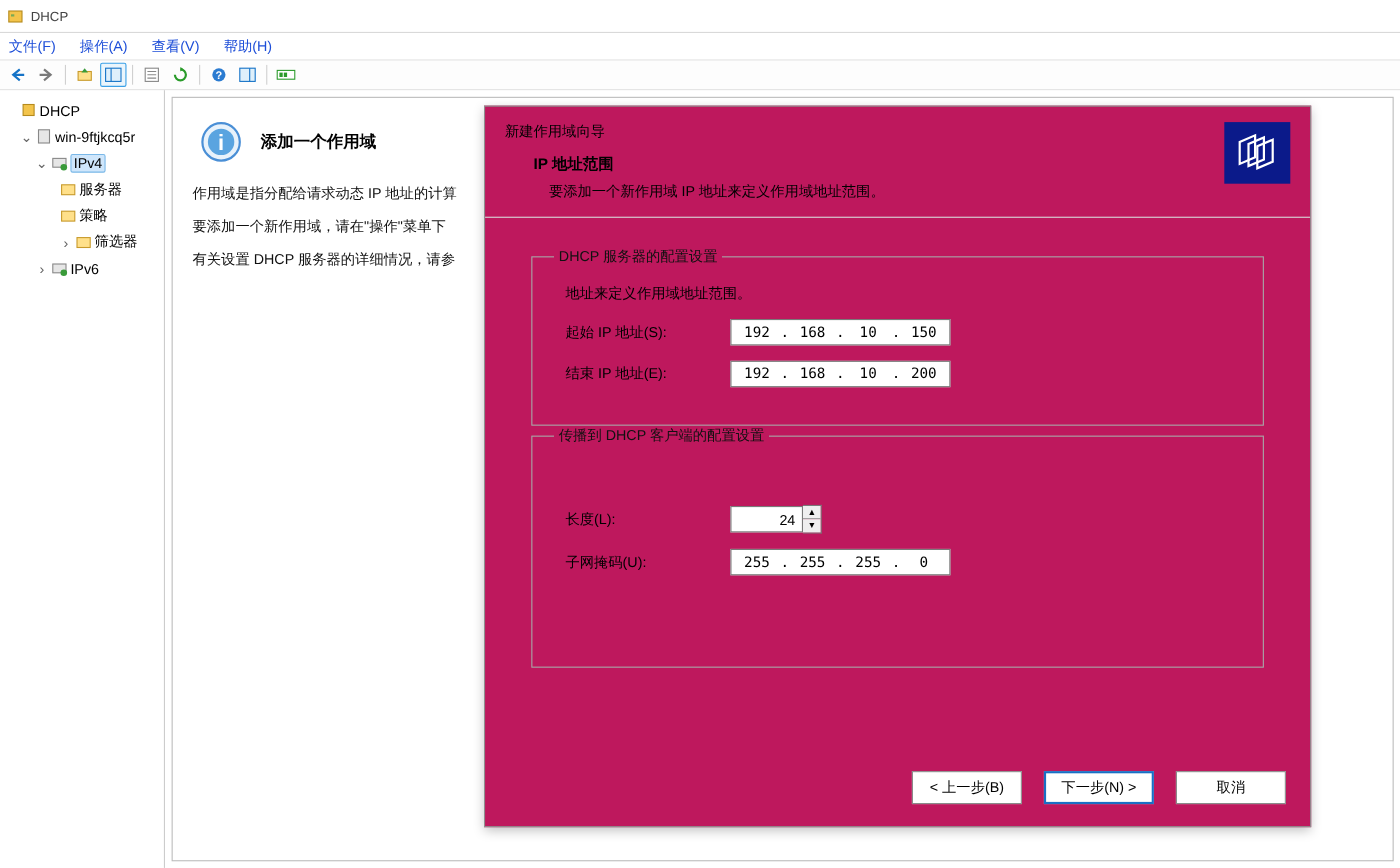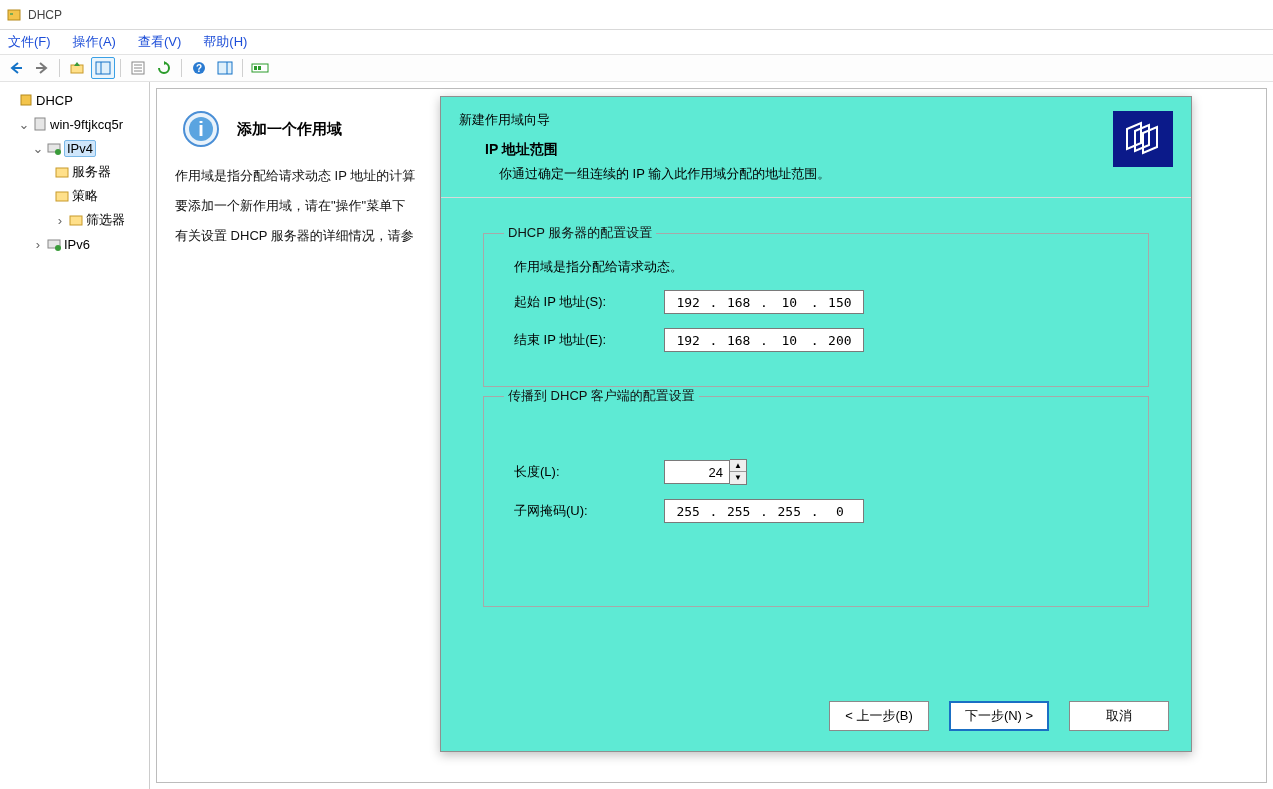--- a/index.html
+++ b/index.html
@@ -89,21 +89,21 @@
   }
   .content-title { font-size: 15px; font-weight: bold; }
   .content-body p { font-size: 13px; margin: 12px 0; color:#111;}
   
   .wizard {
     position: absolute;
     left: 440px;
     top: 96px;
     width: 752px;
     height: 656px;
-    background: #5eead4;
+    background: #be185d;
     border: 1px solid #8f8f8f;
     box-shadow: 0 3px 10px rgba(0,0,0,0.25);
     display: flex;
     flex-direction: column;
   }
   .wiz-top { padding: 14px 18px 10px 18px; display:flex; justify-content:space-between; border-bottom:1px solid #d9d9d9;}
   .wiz-top-text { flex:1; }
   .wiz-top-title { font-size: 13px; margin-bottom:12px;}
   .wiz-sub { font-size: 14px; font-weight: bold; margin-left: 10px; padding-left: 16px; }
   .wiz-desc { font-size: 13px; margin: 6px 0 4px 40px; }
@@ -356,37 +356,37 @@
       </div>
     </div>
   </div>
 </div>
 
 <div class="wizard">
   <div class="wiz-top">
     <div class="wiz-top-text">
       <div class="wiz-top-title">新建作用域向导</div>
       <div class="wiz-sub">IP 地址范围</div>
-      <div class="wiz-desc">你通过确定一组连续的 IP 输入此作用域分配的地址范围。</div>
+      <div class="wiz-desc">要添加一个新作用域 IP 地址来定义作用域地址范围。</div>
     </div>
     <div class="wiz-banner-icon">
       <svg width="48" height="44">
         <g stroke="#fff" stroke-width="2" fill="none">
           <path d="M8 32 L8 12 L22 6 L22 26 Z"></path>
           <path d="M16 34 L16 14 L30 8 L30 28 Z"></path>
           <path d="M24 36 L24 16 L38 10 L38 30 Z"></path>
         </g>
       </svg>
     </div>
   </div>
 
   <div class="wiz-body">
     <fieldset class="grp">
       <legend>DHCP 服务器的配置设置</legend>
-      <p class="note">作用域是指分配给请求动态。</p>
+      <p class="note">地址来定义作用域地址范围。</p>
 
       <div class="form-row">
         <span class="form-label">起始 IP 地址(S):</span>
         <div class="ip-input">
           <input class="oct" value="192" style="">
           <span class="dot">.</span>
           <input class="oct" value="168" style="">
           <span class="dot">.</span>
           <input class="oct" value="10" style="">
           <span class="dot">.</span>

